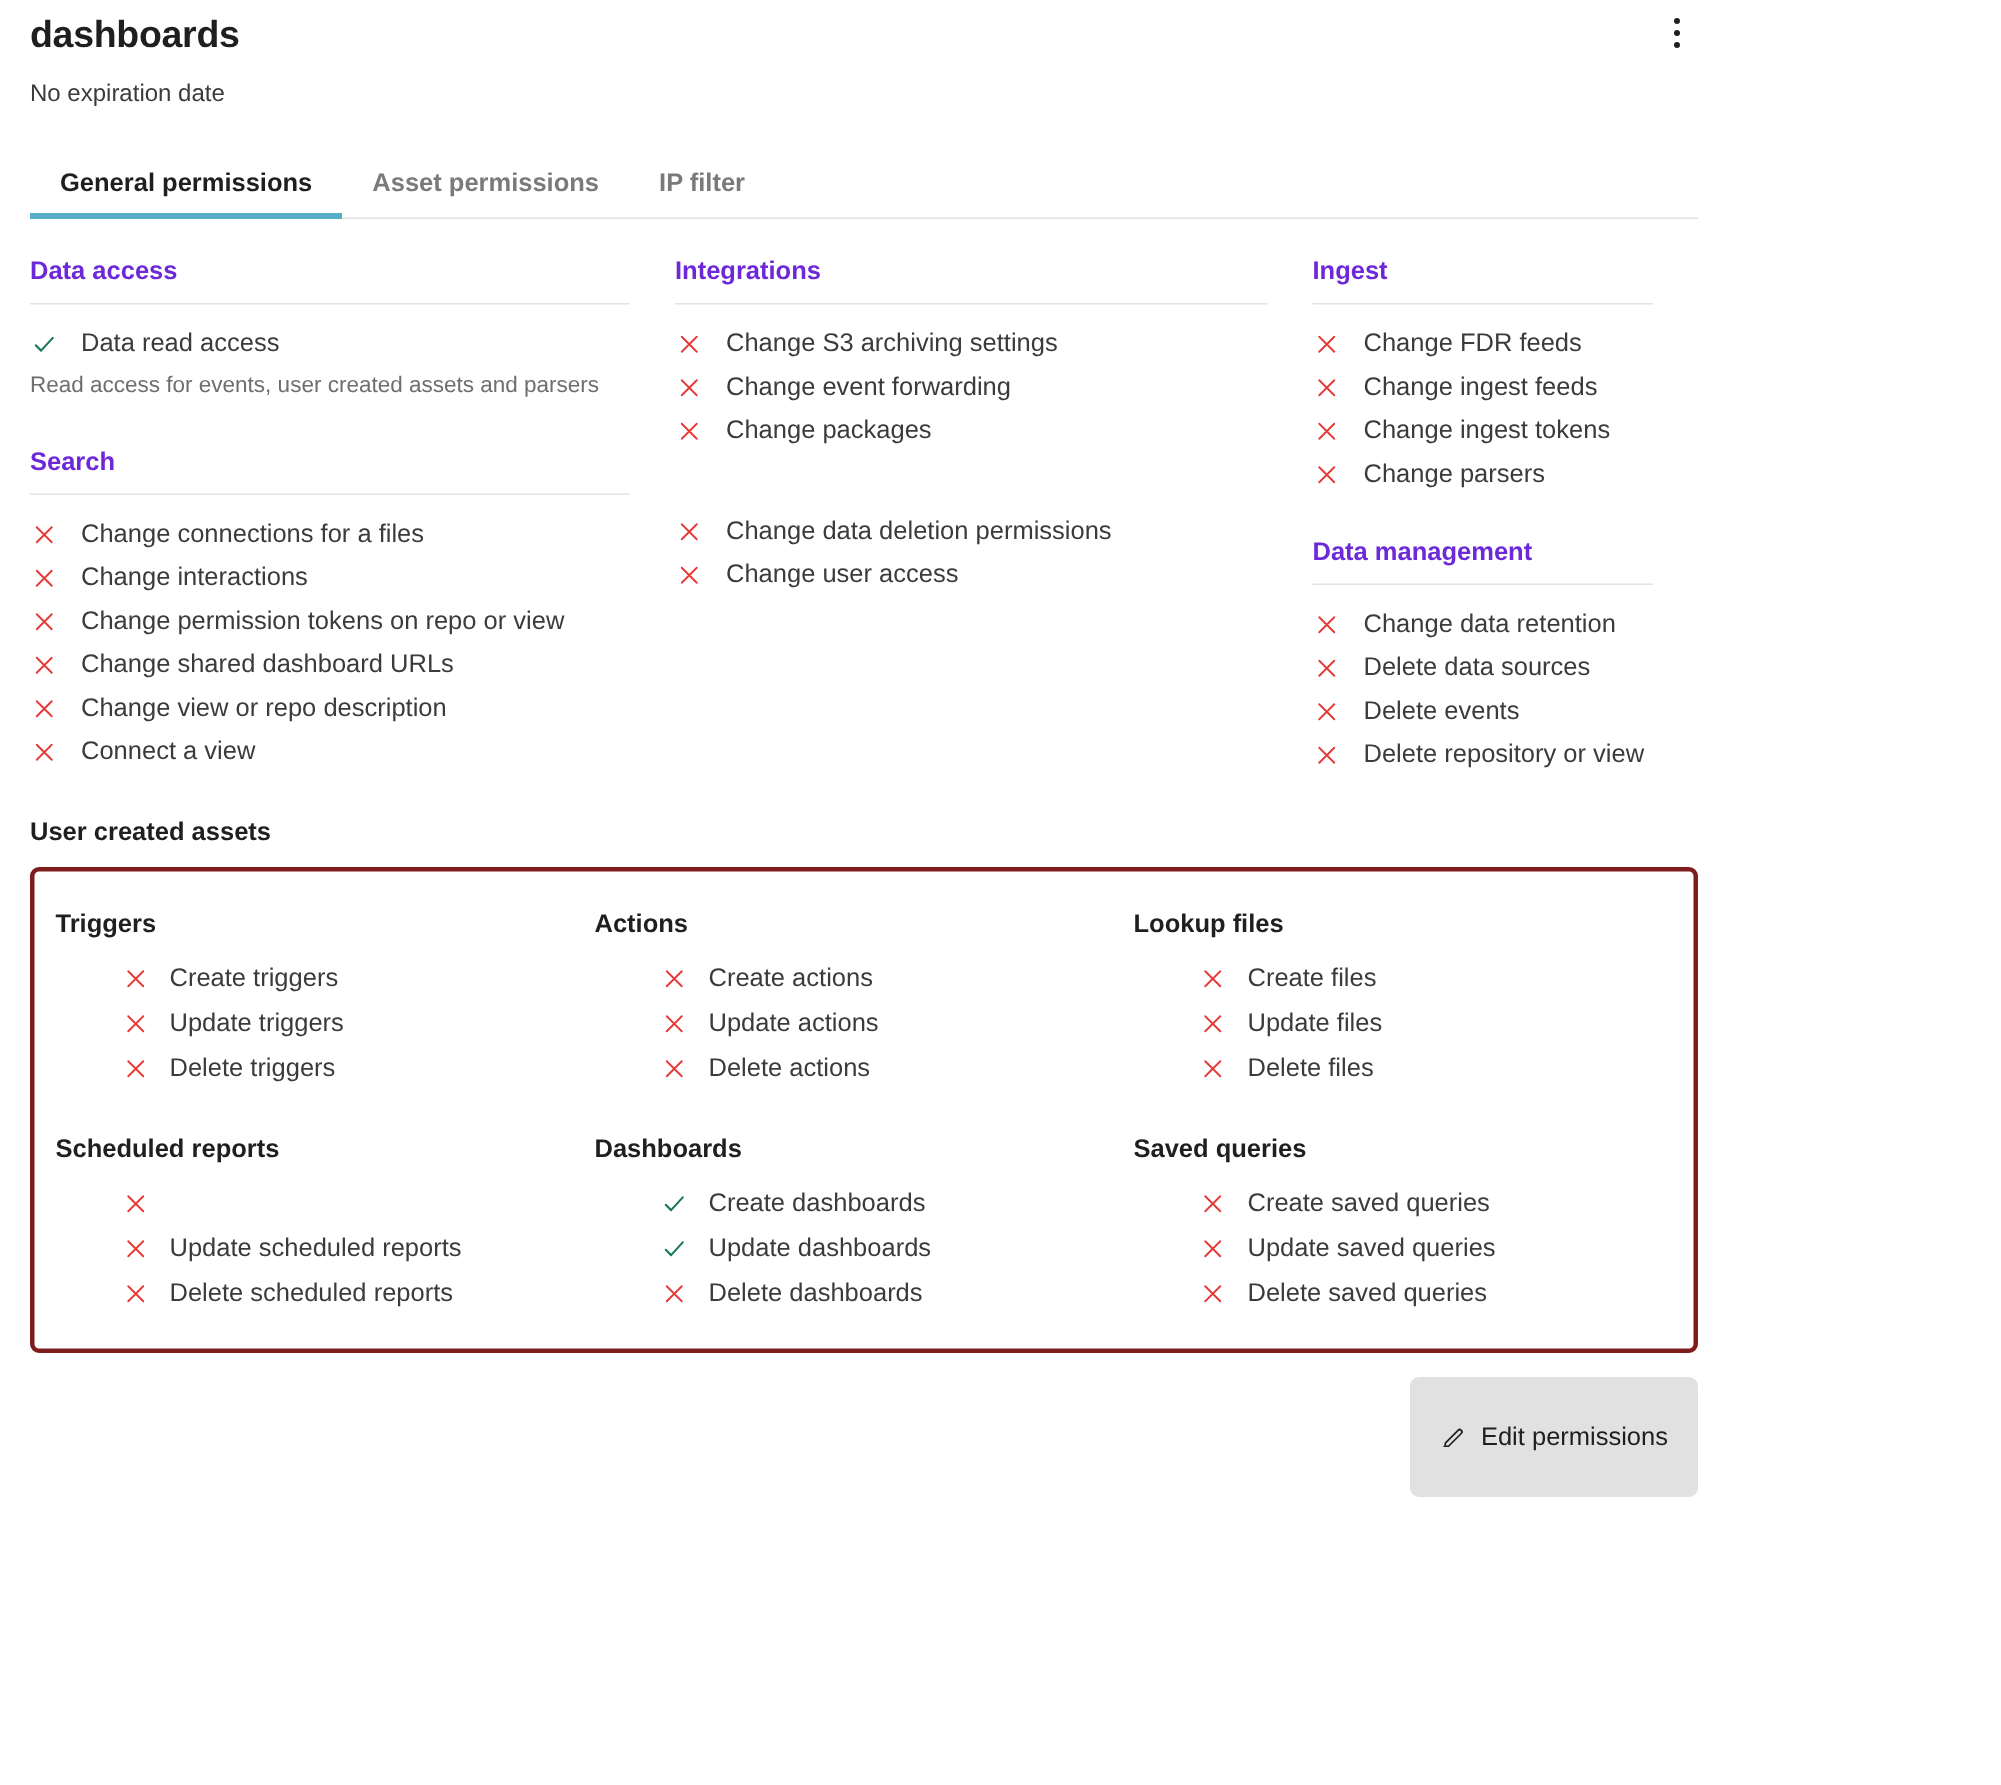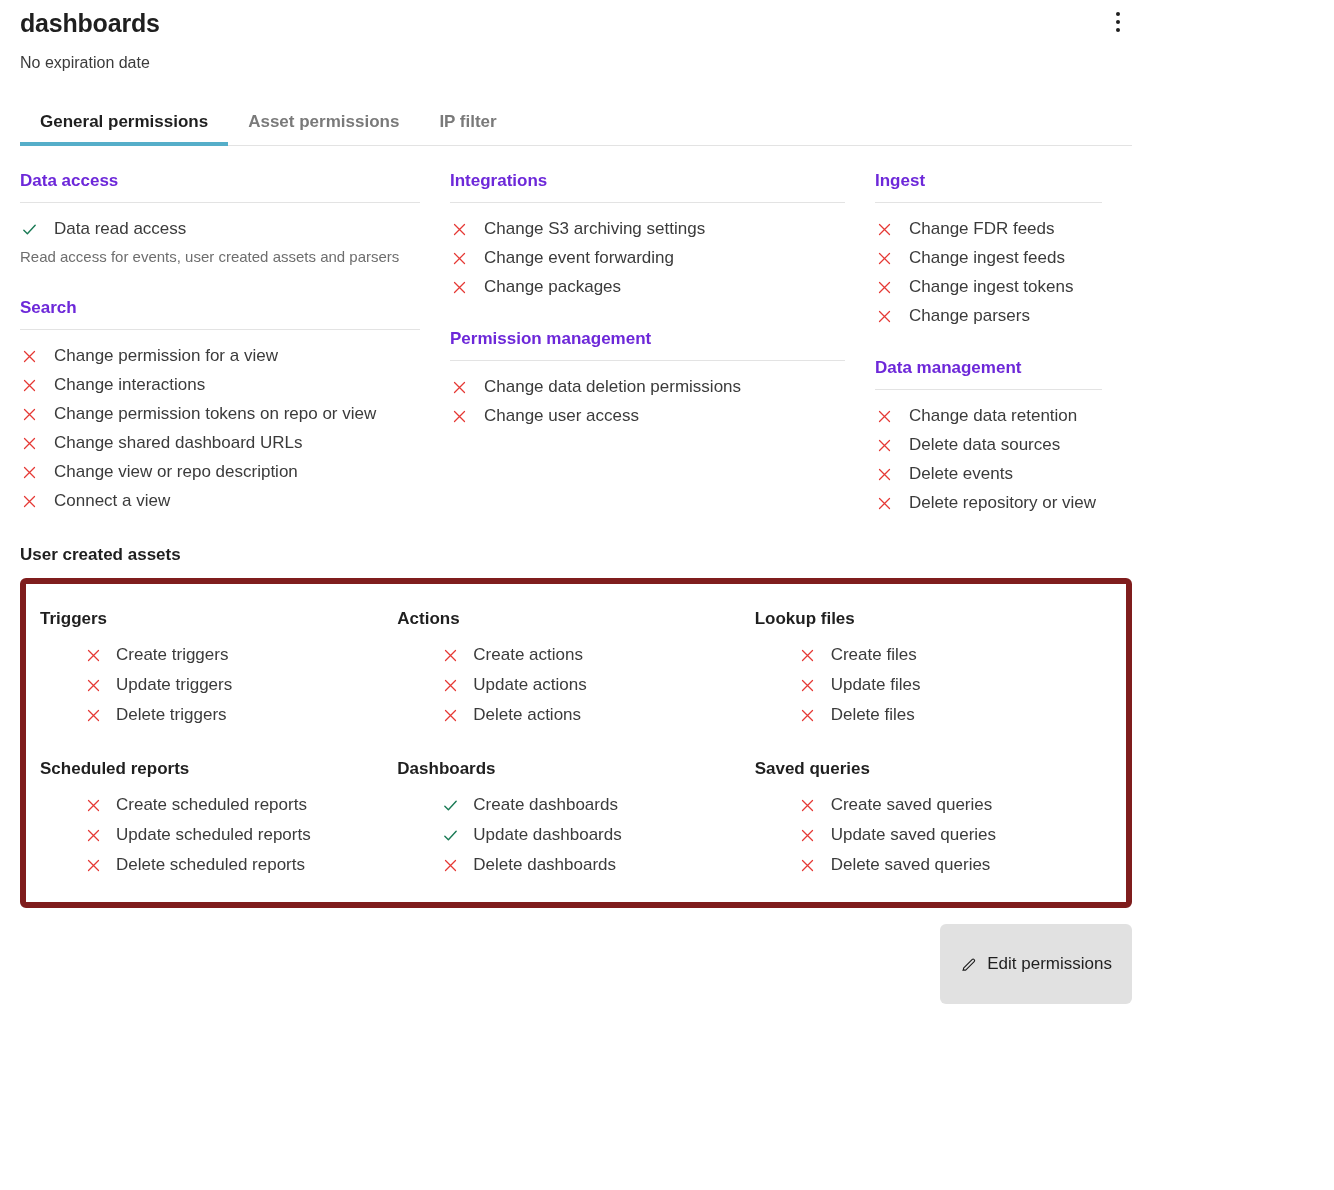--- a/index.html
+++ b/index.html
@@ -158,21 +158,21 @@
 
   
   .uca-title {
     font-size: 17px;
     font-weight: bold;
     color: #1f1f1f;
     line-height: 22px;
     margin: 4px 0 12px 0;
   }
   .uca-panel {
-    border: 6px solid #7f1d1d;
+    border: 3px solid #7f1d1d;
     border-radius: 6px;
     padding: 24px 14px 26px 14px;
     box-sizing: border-box;
     background: #fff;
   }
   .uca-grid {
     display: grid;
     grid-template-columns: 1fr 1fr 1fr;
     row-gap: 32px;
   }
@@ -248,21 +248,21 @@
         </div>
         <div class="group">
           <div class="group-title">Search</div>
           <ul class="perm-list">
             <li class="perm">
               <span class="mark">
                 <svg class="mark-x" width="15" height="15" viewBox="0 0 24 24" fill="none" stroke="#e53935" stroke-width="2" stroke-linecap="round" stroke-linejoin="round">
                   <path d="M4 4l16 16M20 4L4 20"></path>
                 </svg>
               </span>
-              <span class="label">Change permission for a view</span>
+              <span class="label">Change connections for a files</span>
             </li>
             <li class="perm">
               <span class="mark">
                 <svg class="mark-x" width="15" height="15" viewBox="0 0 24 24" fill="none" stroke="#e53935" stroke-width="2" stroke-linecap="round" stroke-linejoin="round">
                   <path d="M4 4l16 16M20 4L4 20"></path>
                 </svg>
               </span>
               <span class="label">Change interactions</span>
             </li>
             <li class="perm">
@@ -324,21 +324,20 @@
               <span class="mark">
                 <svg class="mark-x" width="15" height="15" viewBox="0 0 24 24" fill="none" stroke="#e53935" stroke-width="2" stroke-linecap="round" stroke-linejoin="round">
                   <path d="M4 4l16 16M20 4L4 20"></path>
                 </svg>
               </span>
               <span class="label">Change packages</span>
             </li>
           </ul>
         </div>
         <div class="group">
-          <div class="group-title">Permission management</div>
           <ul class="perm-list">
             <li class="perm">
               <span class="mark">
                 <svg class="mark-x" width="15" height="15" viewBox="0 0 24 24" fill="none" stroke="#e53935" stroke-width="2" stroke-linecap="round" stroke-linejoin="round">
                   <path d="M4 4l16 16M20 4L4 20"></path>
                 </svg>
               </span>
               <span class="label">Change data deletion permissions</span>
             </li>
             <li class="perm">
@@ -523,21 +522,20 @@
           </div>
           <div>
             <div class="uca-group-title">Scheduled reports</div>
             <ul class="uca-list">
               <li class="perm">
                 <span class="mark">
                   <svg class="mark-x" width="15" height="15" viewBox="0 0 24 24" fill="none" stroke="#e53935" stroke-width="2" stroke-linecap="round" stroke-linejoin="round">
                     <path d="M4 4l16 16M20 4L4 20"></path>
                   </svg>
                 </span>
-                <span class="label">Create scheduled reports</span>
               </li>
               <li class="perm">
                 <span class="mark">
                   <svg class="mark-x" width="15" height="15" viewBox="0 0 24 24" fill="none" stroke="#e53935" stroke-width="2" stroke-linecap="round" stroke-linejoin="round">
                     <path d="M4 4l16 16M20 4L4 20"></path>
                   </svg>
                 </span>
                 <span class="label">Update scheduled reports</span>
               </li>
               <li class="perm">

